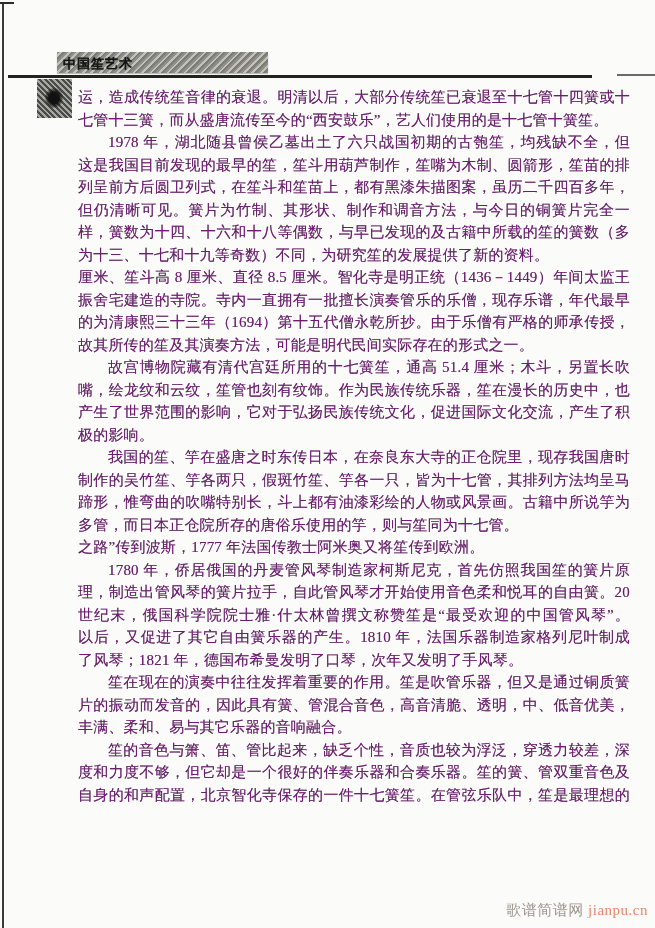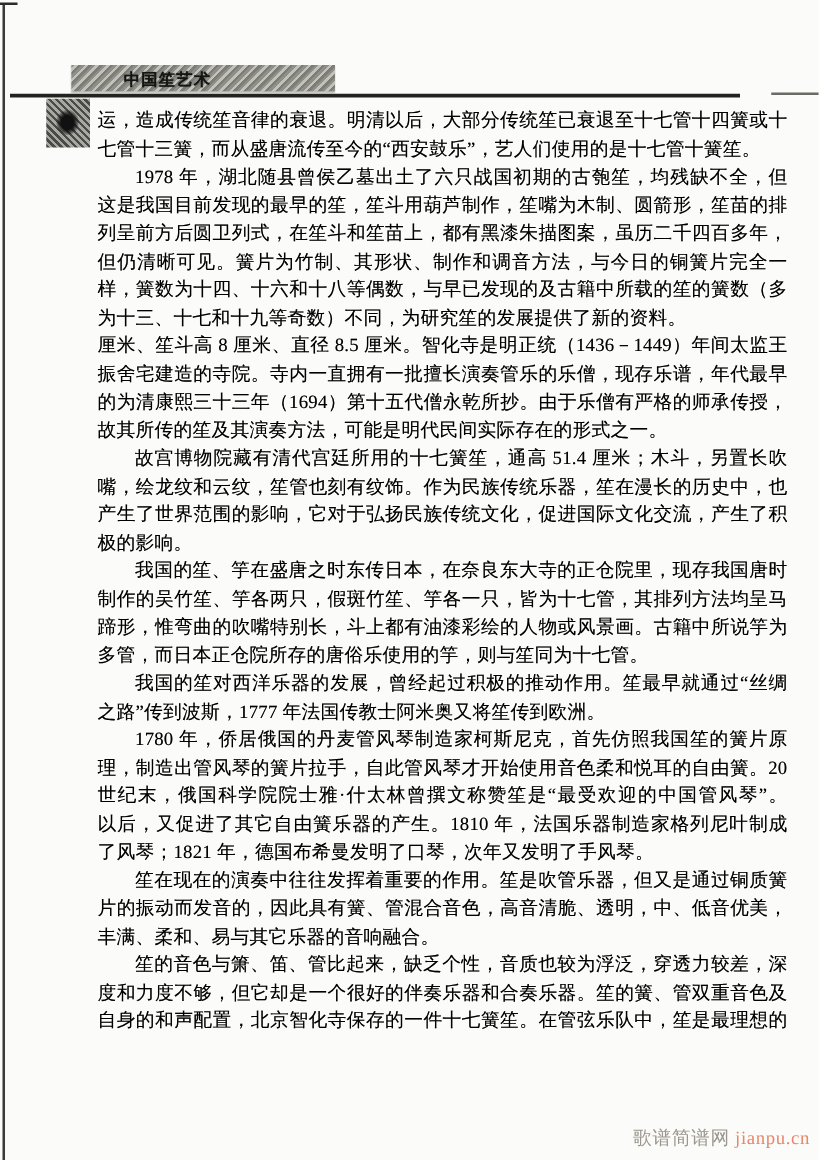--- a/index.html
+++ b/index.html
@@ -24,21 +24,20 @@
     position:absolute;left:57px;top:52px;width:211px;height:21px;
     background:repeating-linear-gradient(135deg,#8f8f8a 0 2px,#c2c2bb 2px 4px,#7d7d78 4px 6px);
     box-shadow:0 1px 1px rgba(0,0,0,.25);
   }
   .header-bar .title{
     position:absolute;left:6px;top:3px;
     font-size:13px;font-weight:bold;color:#141412;
     letter-spacing:1px;
     text-shadow:0 0 1px #333;
     font-family:"Liberation Sans","DejaVu Sans",sans-serif;
-    margin-left:36px;
   }
   .header-rule{
     position:absolute;left:8px;top:75px;width:584px;height:3px;
     background:#22221f;
   }
   .header-rule-dash{
     position:absolute;left:617px;top:74px;width:38px;height:2px;
     background:#6a6a66;
   }
   
@@ -46,21 +45,21 @@
     position:absolute;left:37px;top:79px;width:35px;height:39px;
     background:repeating-linear-gradient(45deg,#4a4a46 0 2px,#a8a8a2 2px 4px);
   }
   .chapter-tab .blob{
     position:absolute;left:8px;top:9px;width:18px;height:20px;
     background:radial-gradient(ellipse at center,#111 0 40%,rgba(20,20,20,.55) 60%,rgba(0,0,0,0) 75%);
   }
   
   .body-text{
     position:absolute;left:78px;top:86px;width:552px;
-    color:#000000;
+    color:#701a75;
     font-size:15px;line-height:22.5px;
     text-shadow:0 0 .5px rgba(30,30,30,.55);
   }
   .body-text .line{
     text-align:justify;
     text-align-last:justify;
     height:22.5px;overflow:hidden;
     letter-spacing:.2px;
   }
   .body-text .line.last{
@@ -110,21 +109,20 @@
       <div class="line">的为清康熙三十三年（1694）第十五代僧永乾所抄。由于乐僧有严格的师承传授，</div>
       <div class="line last">故其所传的笙及其演奏方法，可能是明代民间实际存在的形式之一。</div>
       <div class="line indent">故宫博物院藏有清代宫廷所用的十七簧笙，通高 51.4 厘米；木斗，另置长吹</div>
       <div class="line">嘴，绘龙纹和云纹，笙管也刻有纹饰。作为民族传统乐器，笙在漫长的历史中，也</div>
       <div class="line">产生了世界范围的影响，它对于弘扬民族传统文化，促进国际文化交流，产生了积</div>
       <div class="line last">极的影响。</div>
       <div class="line indent">我国的笙、竽在盛唐之时东传日本，在奈良东大寺的正仓院里，现存我国唐时</div>
       <div class="line">制作的吴竹笙、竽各两只，假斑竹笙、竽各一只，皆为十七管，其排列方法均呈马</div>
       <div class="line">蹄形，惟弯曲的吹嘴特别长，斗上都有油漆彩绘的人物或风景画。古籍中所说竽为</div>
       <div class="line last">多管，而日本正仓院所存的唐俗乐使用的竽，则与笙同为十七管。</div>
-      <div class="line indent">我国的笙对西洋乐器的发展，曾经起过积极的推动作用。笙最早就通过“丝绸</div>
       <div class="line last">之路”传到波斯，1777 年法国传教士阿米奥又将笙传到欧洲。</div>
       <div class="line indent">1780 年，侨居俄国的丹麦管风琴制造家柯斯尼克，首先仿照我国笙的簧片原</div>
       <div class="line">理，制造出管风琴的簧片拉手，自此管风琴才开始使用音色柔和悦耳的自由簧。20</div>
       <div class="line">世纪末，俄国科学院院士雅·什太林曾撰文称赞笙是“最受欢迎的中国管风琴”。</div>
       <div class="line">以后，又促进了其它自由簧乐器的产生。1810 年，法国乐器制造家格列尼叶制成</div>
       <div class="line last">了风琴；1821 年，德国布希曼发明了口琴，次年又发明了手风琴。</div>
       <div class="line indent">笙在现在的演奏中往往发挥着重要的作用。笙是吹管乐器，但又是通过铜质簧</div>
       <div class="line">片的振动而发音的，因此具有簧、管混合音色，高音清脆、透明，中、低音优美，</div>
       <div class="line last">丰满、柔和、易与其它乐器的音响融合。</div>
       <div class="line indent">笙的音色与箫、笛、管比起来，缺乏个性，音质也较为浮泛，穿透力较差，深</div>

